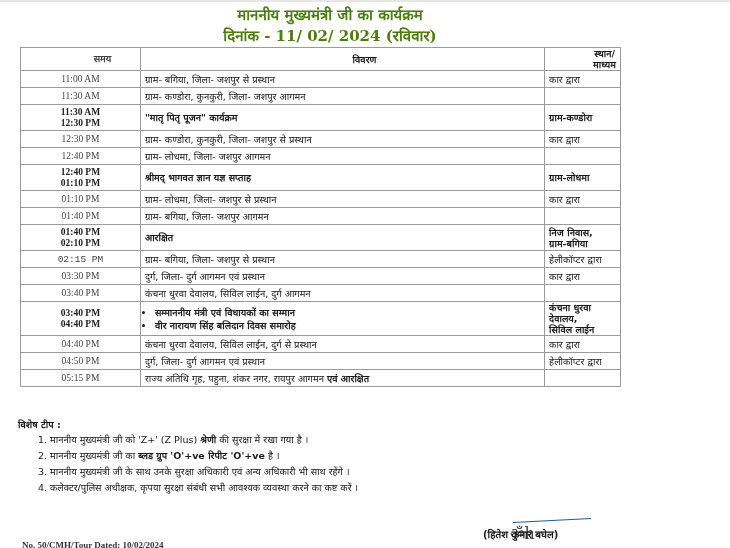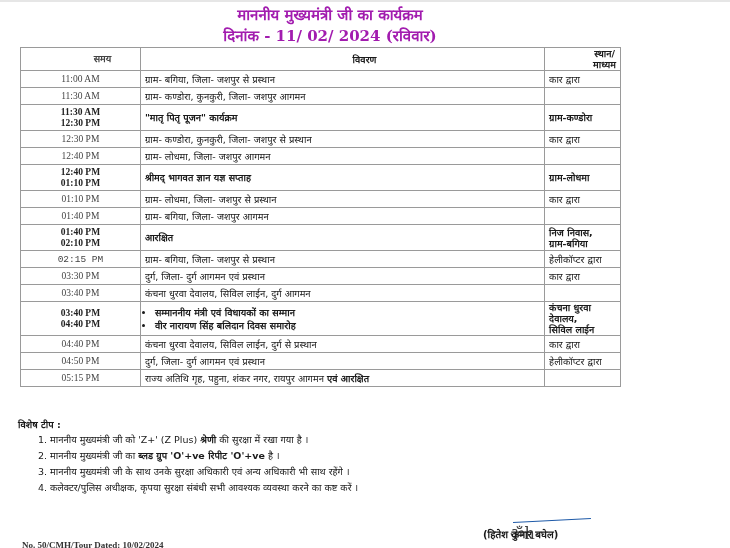--- a/index.html
+++ b/index.html
@@ -6,21 +6,21 @@
   body {
     width: 730px; height: 548px; overflow: hidden;
     background: #ffffff;
     font-family: "DejaVu Sans", sans-serif;
     color: #1a1a1a;
     position: relative;
   }
   .topline { position: absolute; left: 0; top: 0; width: 730px; height: 2px; background: #e6e6e6; }
   .title {
     position: absolute; left: 0; width: 660px; text-align: center;
-    font-family: "DejaVu Serif", serif; font-weight: bold; color: #a21caf;
+    font-family: "DejaVu Serif", serif; font-weight: bold; color: #4d7c0f;
   }
   .title1 { top: 4px; font-size: 15px; }
   .title2 { top: 25px; font-size: 15px; }
   table.sched {
     position: absolute; left: 20px; top: 47px; width: 601px;
     border-collapse: collapse; font-size: 9.5px;
   }
   table.sched td, table.sched th {
     border: 1px solid #9a9a9a; padding: 0 4px; height: 16px; line-height: 11px;
   }

